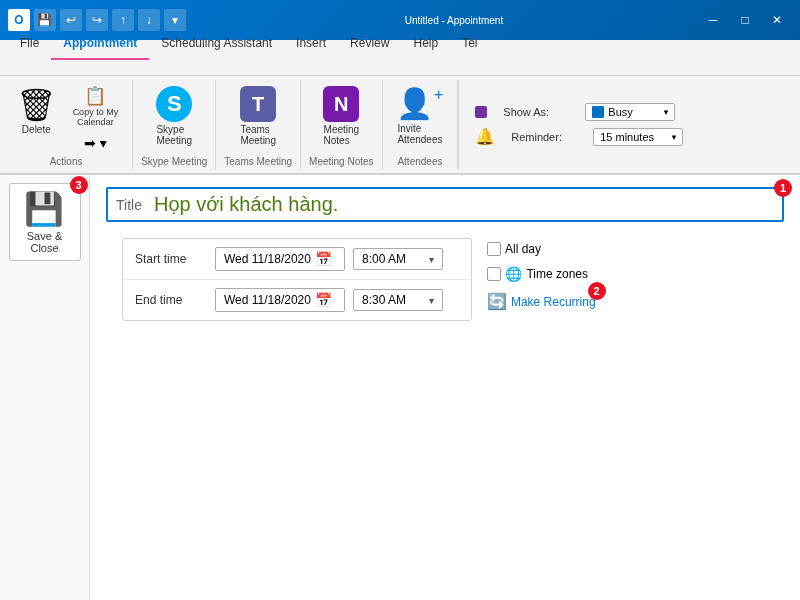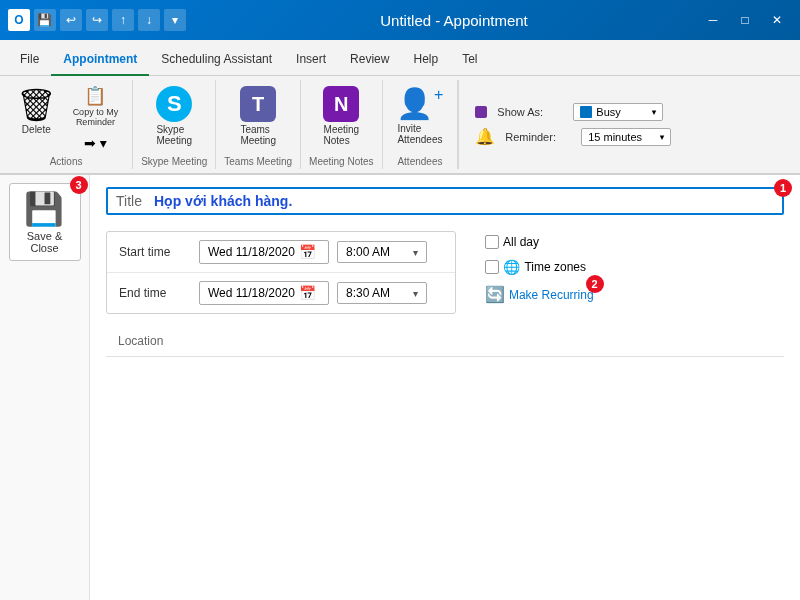--- a/index.html
+++ b/index.html
@@ -22,48 +22,48 @@
       display: flex; align-items: center; justify-content: center;
       color: #0078d4; font-size: 14px; font-weight: bold;
     }
     .title-bar-btn {
       width: 22px; height: 22px;
       border: none; background: rgba(255,255,255,0.2);
       border-radius: 2px; color: white; cursor: pointer;
       display: flex; align-items: center; justify-content: center; font-size: 12px;
     }
     .title-bar-title {
-      flex: 1; text-align: center; font-size: 15px; color: white; margin-left: 24px;
+      flex: 1; text-align: center; font-size: 10px; color: white; margin-left: 24px;
     }
     .title-bar-window-btns { display: flex; gap: 2px; }
     .win-btn {
       width: 30px; height: 24px; border: none; background: transparent;
       color: white; cursor: pointer; font-size: 12px; display: flex; align-items: center; justify-content: center;
     }
 
     
     .ribbon-tabs {
       background: #f3f3f3;
       border-bottom: 1px solid #d0d0d0;
       display: flex;
       align-items: flex-end;
-      padding: 0 8px;
+      padding: 16px 8px;
       height: 36px;
     }
     .ribbon-tab {
       padding: 6px 12px 8px;
       font-size: 12px;
       color: #333;
       cursor: pointer;
       border-bottom: 2px solid transparent;
       margin-bottom: -1px;
     }
     .ribbon-tab.active {
       color: #0078d4;
-      border-bottom: 2px solid #15803d;
+      border-bottom: 2px solid #ec4899;
       font-weight: 600;
     }
 
     
     .ribbon {
       background: #f3f3f3;
       border-bottom: 2px solid #d0d0d0;
       display: flex;
       align-items: stretch;
       padding: 4px 0;
@@ -100,21 +100,21 @@
       padding: 4px 8px; cursor: pointer; border-radius: 3px;
     }
     .ribbon-large .icon { font-size: 32px; }
     .ribbon-large .label { font-size: 10px; color: #333; text-align: right; }
     .ribbon-small-btn {
       display: flex; flex-direction: column; align-items: center;
       padding: 3px 6px; cursor: pointer; border-radius: 3px; font-size: 10px;
     }
     .ribbon-small-btn .icon { font-size: 18px; }
     .ribbon-small-btn .label { font-size: 9px; color: #333; text-align: left; white-space: nowrap; }
-    .options-row { display: flex; align-items: center; gap: 6px; }
+    .options-row { display: flex; align-items: center; gap: 12px; }
     .options-label { font-size: 11px; color: #333; min-width: 70px; }
     .options-dropdown {
       display: flex; align-items: center; gap: 4px;
       border: 1px solid #aaa; border-radius: 2px; padding: 2px 6px;
       background: white; font-size: 11px; cursor: pointer; min-width: 90px;
     }
 
     
     .main {
       background: white;
@@ -159,23 +159,22 @@
       display: flex;
       align-items: center;
       border: 2px solid #0078d4;
       border-radius: 2px;
       padding: 4px 8px;
       margin-bottom: 16px;
       position: relative;
     }
     .title-label { font-size: 14px; color: #666; margin-right: 8px; min-width: 30px; }
     .title-input {
-      border: none; outline: none; font-size: 14px; flex: 1;
-      color: #1d4ed8;
-      font-weight: bold;
+      border: none; outline: none; font-size: 20px; flex: 1;
+      color: #4d7c0f;
     }
     .num-badge-abs {
       position: absolute;
       top: -10px; right: -10px;
       background: #e81123; color: white;
       border-radius: 50%; width: 18px; height: 18px;
       font-size: 11px; font-weight: bold;
       display: flex; align-items: center; justify-content: center;
       z-index: 10;
     }
@@ -271,21 +270,21 @@
   <div class="ribbon-group">
     <div class="ribbon-items">
       <div class="ribbon-large">
         <span class="icon">🗑</span>
         <span class="label">Delete</span>
       </div>
       <div style="display:flex;flex-direction:column;gap:2px;">
         <div class="ribbon-small-btn">
           <span class="icon">📋</span>
           <span class="label">Copy to My</span>
-          <span class="label">Reminder</span>
+          <span class="label">Calendar</span>
         </div>
         <div class="ribbon-small-btn">
           <span class="icon" style="font-size:14px;">➡ ▾</span>
         </div>
       </div>
     </div>
     <span class="ribbon-group-label">Actions</span>
   </div>
 
   <div class="ribbon-group">
@@ -360,21 +359,21 @@
   </div>
 
   <div class="form-area">
 
     <div class="title-row">
       <div class="num-badge-abs">1</div>
       <span class="title-label">Title</span>
       <input class="title-input" type="text" value="Họp với khách hàng." style="">
     </div>
 
-    <div style="display:flex;align-items:flex-start;gap:29px;">
+    <div style="display:flex;align-items:flex-start;gap:15px;margin-left:16px;">
 
       <div class="time-area" style="flex:0 0 auto;min-width:350px;">
         <div class="time-row">
           <span class="time-label">Start time</span>
           <div class="date-picker">
             <span>Wed 11/18/2020</span>
             <span class="cal-icon">📅</span>
           </div>
           <div class="time-picker">
             <span>8:00 AM</span>
@@ -405,18 +404,14 @@
           <span>Time zones</span>
         </div>
         <div class="recurring-btn" style="position:relative;">
           <div class="num-badge-2">2</div>
           <span style="font-size:16px;color:#0078d4;">🔄</span>
           <span>Make Recurring</span>
         </div>
       </div>
     </div>
 
-    <div class="location-row">
-      <span class="location-label">Location</span>
-      <input type="text" style="border: none; outline: none; flex: 1 1 0%; font-size: 12px; margin-left: 12px;" placeholder="">
-    </div>
   </div>
 </div>
 
 </body></html>

